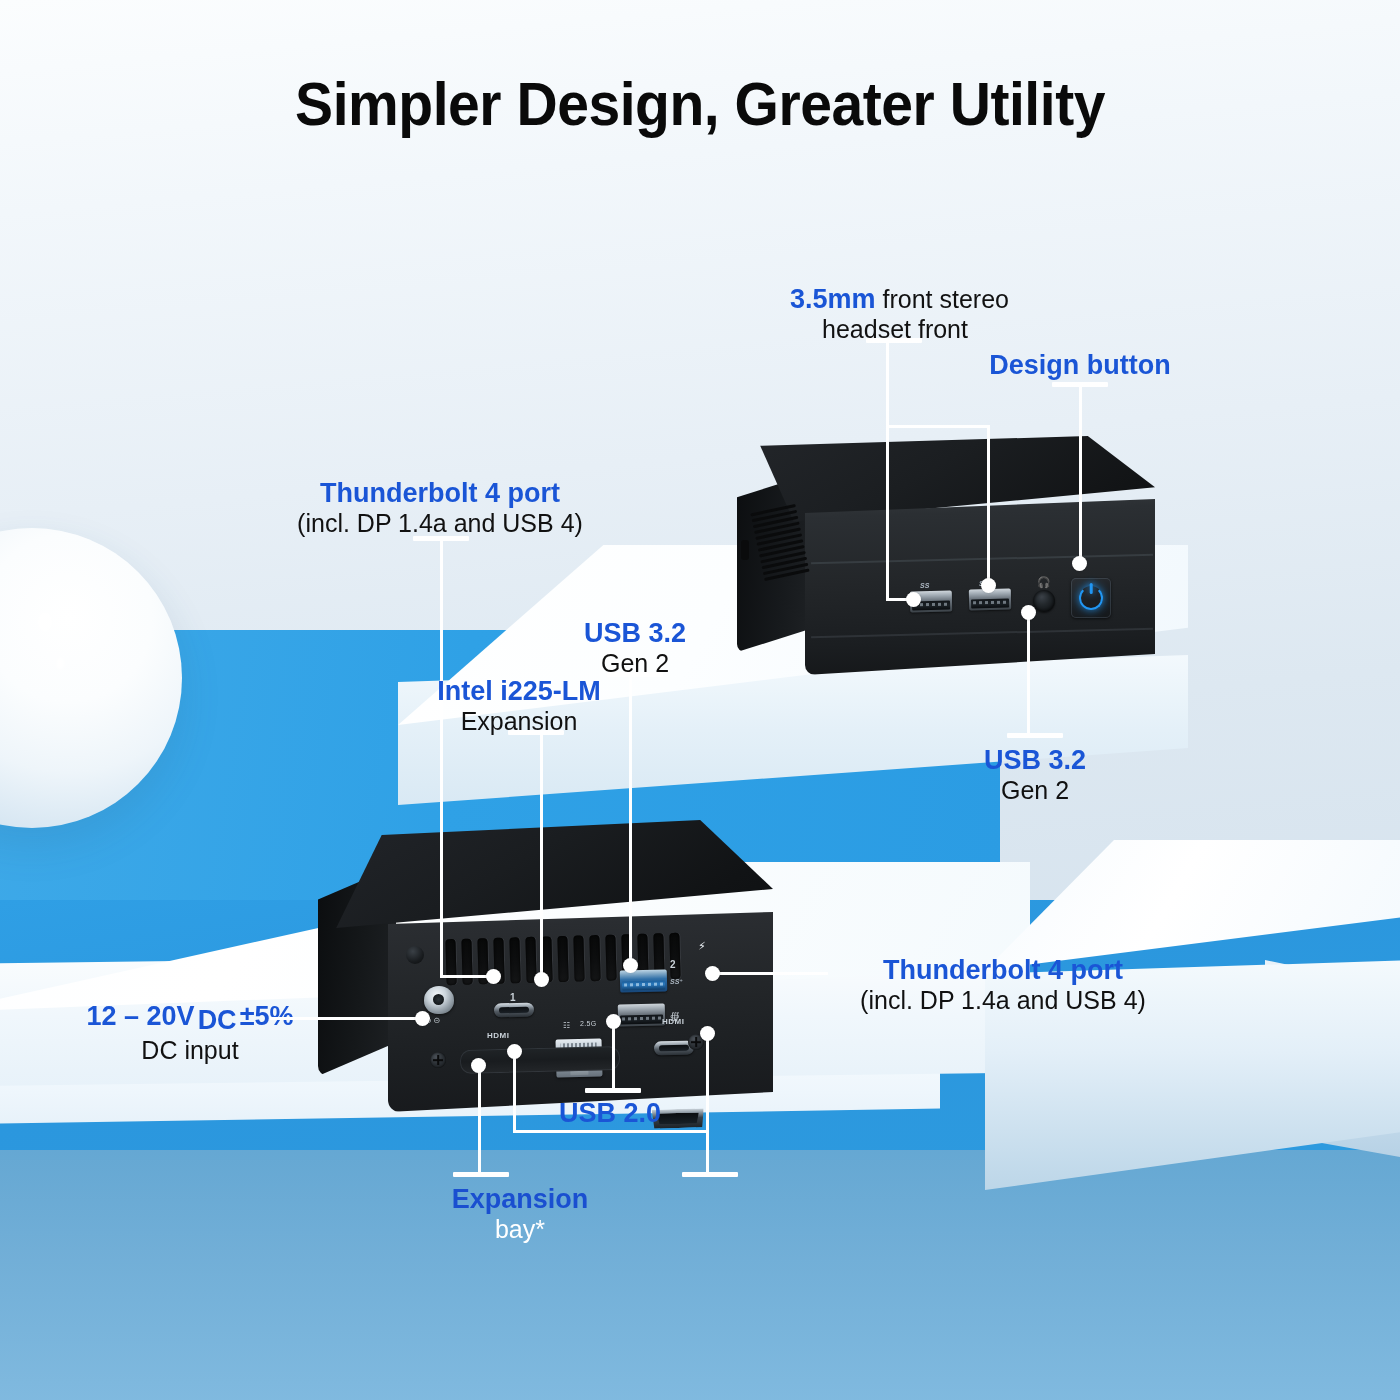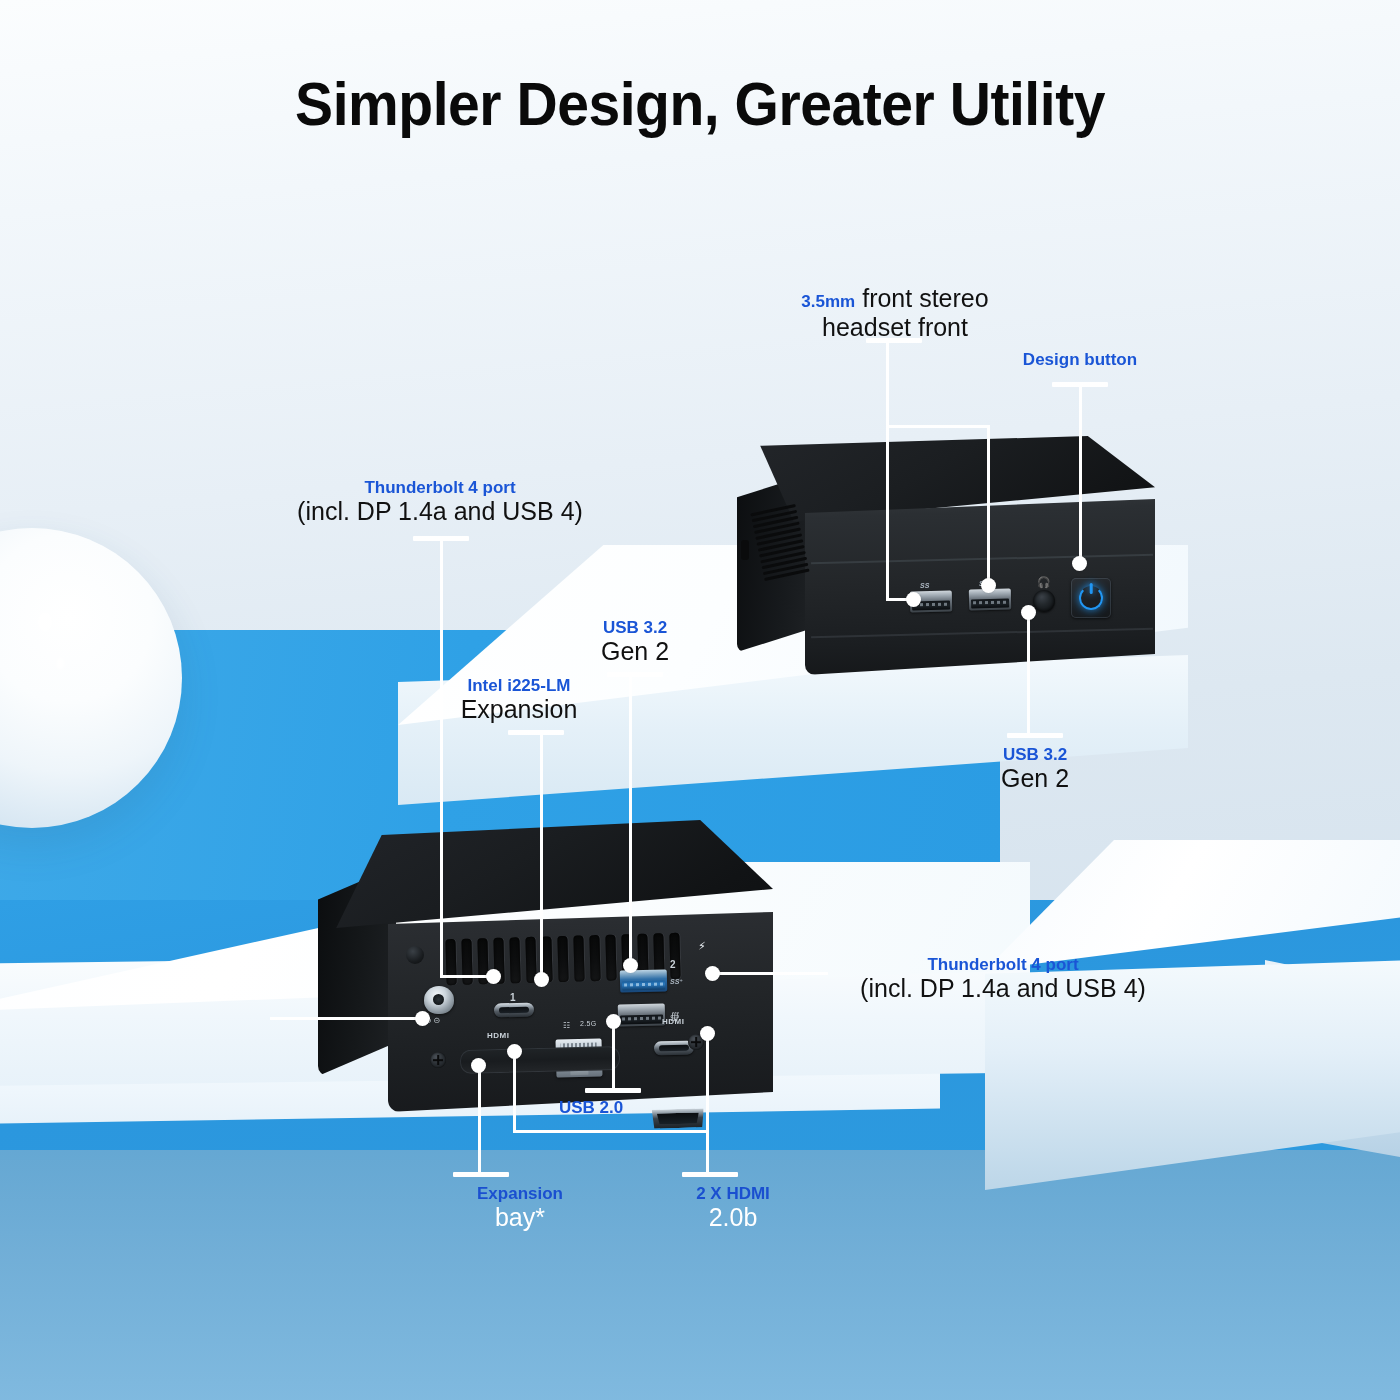--- a/index.html
+++ b/index.html
@@ -263,21 +263,21 @@
     box-shadow:inset 0 0 0 1px rgba(110,120,130,.22);
   }
 
   
   .silk{position:absolute;color:#c9d1d8;font-size:8px;letter-spacing:.3px;font-family:"Liberation Sans",sans-serif;white-space:nowrap;}
   .silk.big{font-size:10px;font-weight:bold;}
   .silk-ss{position:absolute;color:#aeb9c4;font-size:7px;font-style:italic;font-weight:bold;white-space:nowrap;}
 
   
   .callout{position:absolute;white-space:nowrap;}
-  .callout .l1{font-weight:bold;font-size:17px;color:#1a55d6;line-height:1.14;}
+  .callout .l1{font-weight:bold;font-size:27px;color:#1a55d6;line-height:1.14;}
   .callout .l2{font-size:25px;color:#111;line-height:1.14;}
   .callout.onblue .l1{color:#1a4fd0;}
   .callout.onblue .l2{color:#ffffff;}
   .callout.ta-c{text-align:center;}
   .callout.ta-l{text-align:left;}
   .sub{font-size:13px;vertical-align:sub;font-weight:bold;}
 
   .tick{position:absolute;height:5px;background:#ffffff;border-radius:1px;}
   .lead{position:absolute;background:#ffffff;}
   .lead.v{width:3px;}
@@ -487,42 +487,42 @@
   <div class="lead v" style="left:1027px;top:612px;height:122px;"></div>
   <div class="dot" style="left:1021px;top:605px;"></div>
 
   <div class="callout ta-l" style="left:833px;top:955px;width:340px;">
     <div class="l1" style="text-align:center;">Thunderbolt 4 port</div>
     <div class="l2" style="text-align:center;">(incl. DP 1.4a and USB 4)</div>
   </div>
   <div class="lead h" style="left:718px;top:972px;width:110px;"></div>
   <div class="dot" style="left:705px;top:966px;"></div>
 
+  <div class="callout ta-c" style="left:60px;top:1001px;width:260px;">
+    <div><span class="l1">12 – 20V</span><span class="l1 sub" style="padding:0 3px;">DC</span><span class="l1">±5%</span></div>
+    <div class="l2">DC input</div>
+  </div>
   <div class="lead h" style="left:270px;top:1017px;width:152px;"></div>
   <div class="dot" style="left:415px;top:1011px;"></div>
 
-  <div class="callout ta-c" style="left:486px;top:1098px;width:210px;">
+  <div class="callout ta-c" style="left:505px;top:1098px;width:210px;">
     <div class="l1">USB 2.0</div>
   </div>
   <div class="tick" style="left:585px;top:1088px;width:56px;"></div>
   <div class="lead v" style="left:612px;top:1020px;height:70px;"></div>
   <div class="dot" style="left:606px;top:1014px;"></div>
 
   <div class="callout onblue ta-c" style="left:405px;top:1184px;width:230px;">
     <div class="l1">Expansion</div>
     <div class="l2">bay*</div>
   </div>
   <div class="tick" style="left:453px;top:1172px;width:56px;"></div>
   <div class="lead v" style="left:478px;top:1064px;height:110px;"></div>
   <div class="dot" style="left:471px;top:1058px;"></div>
 
-  <div class="callout onblue ta-c" style="left:613px;top:1184px;width:240px;">
-    <div class="l1">2 X HDMI</div>
-    <div class="l2">2.0b</div>
-  </div>
   <div class="tick" style="left:682px;top:1172px;width:56px;"></div>
   <div class="lead v" style="left:706px;top:1130px;height:44px;"></div>
   <div class="lead h" style="left:513px;top:1130px;width:196px;"></div>
   <div class="lead v" style="left:513px;top:1052px;height:80px;"></div>
   <div class="dot" style="left:507px;top:1044px;"></div>
   <div class="lead v" style="left:706px;top:1032px;height:100px;"></div>
   <div class="dot" style="left:700px;top:1026px;"></div>
 
 </div>
 

